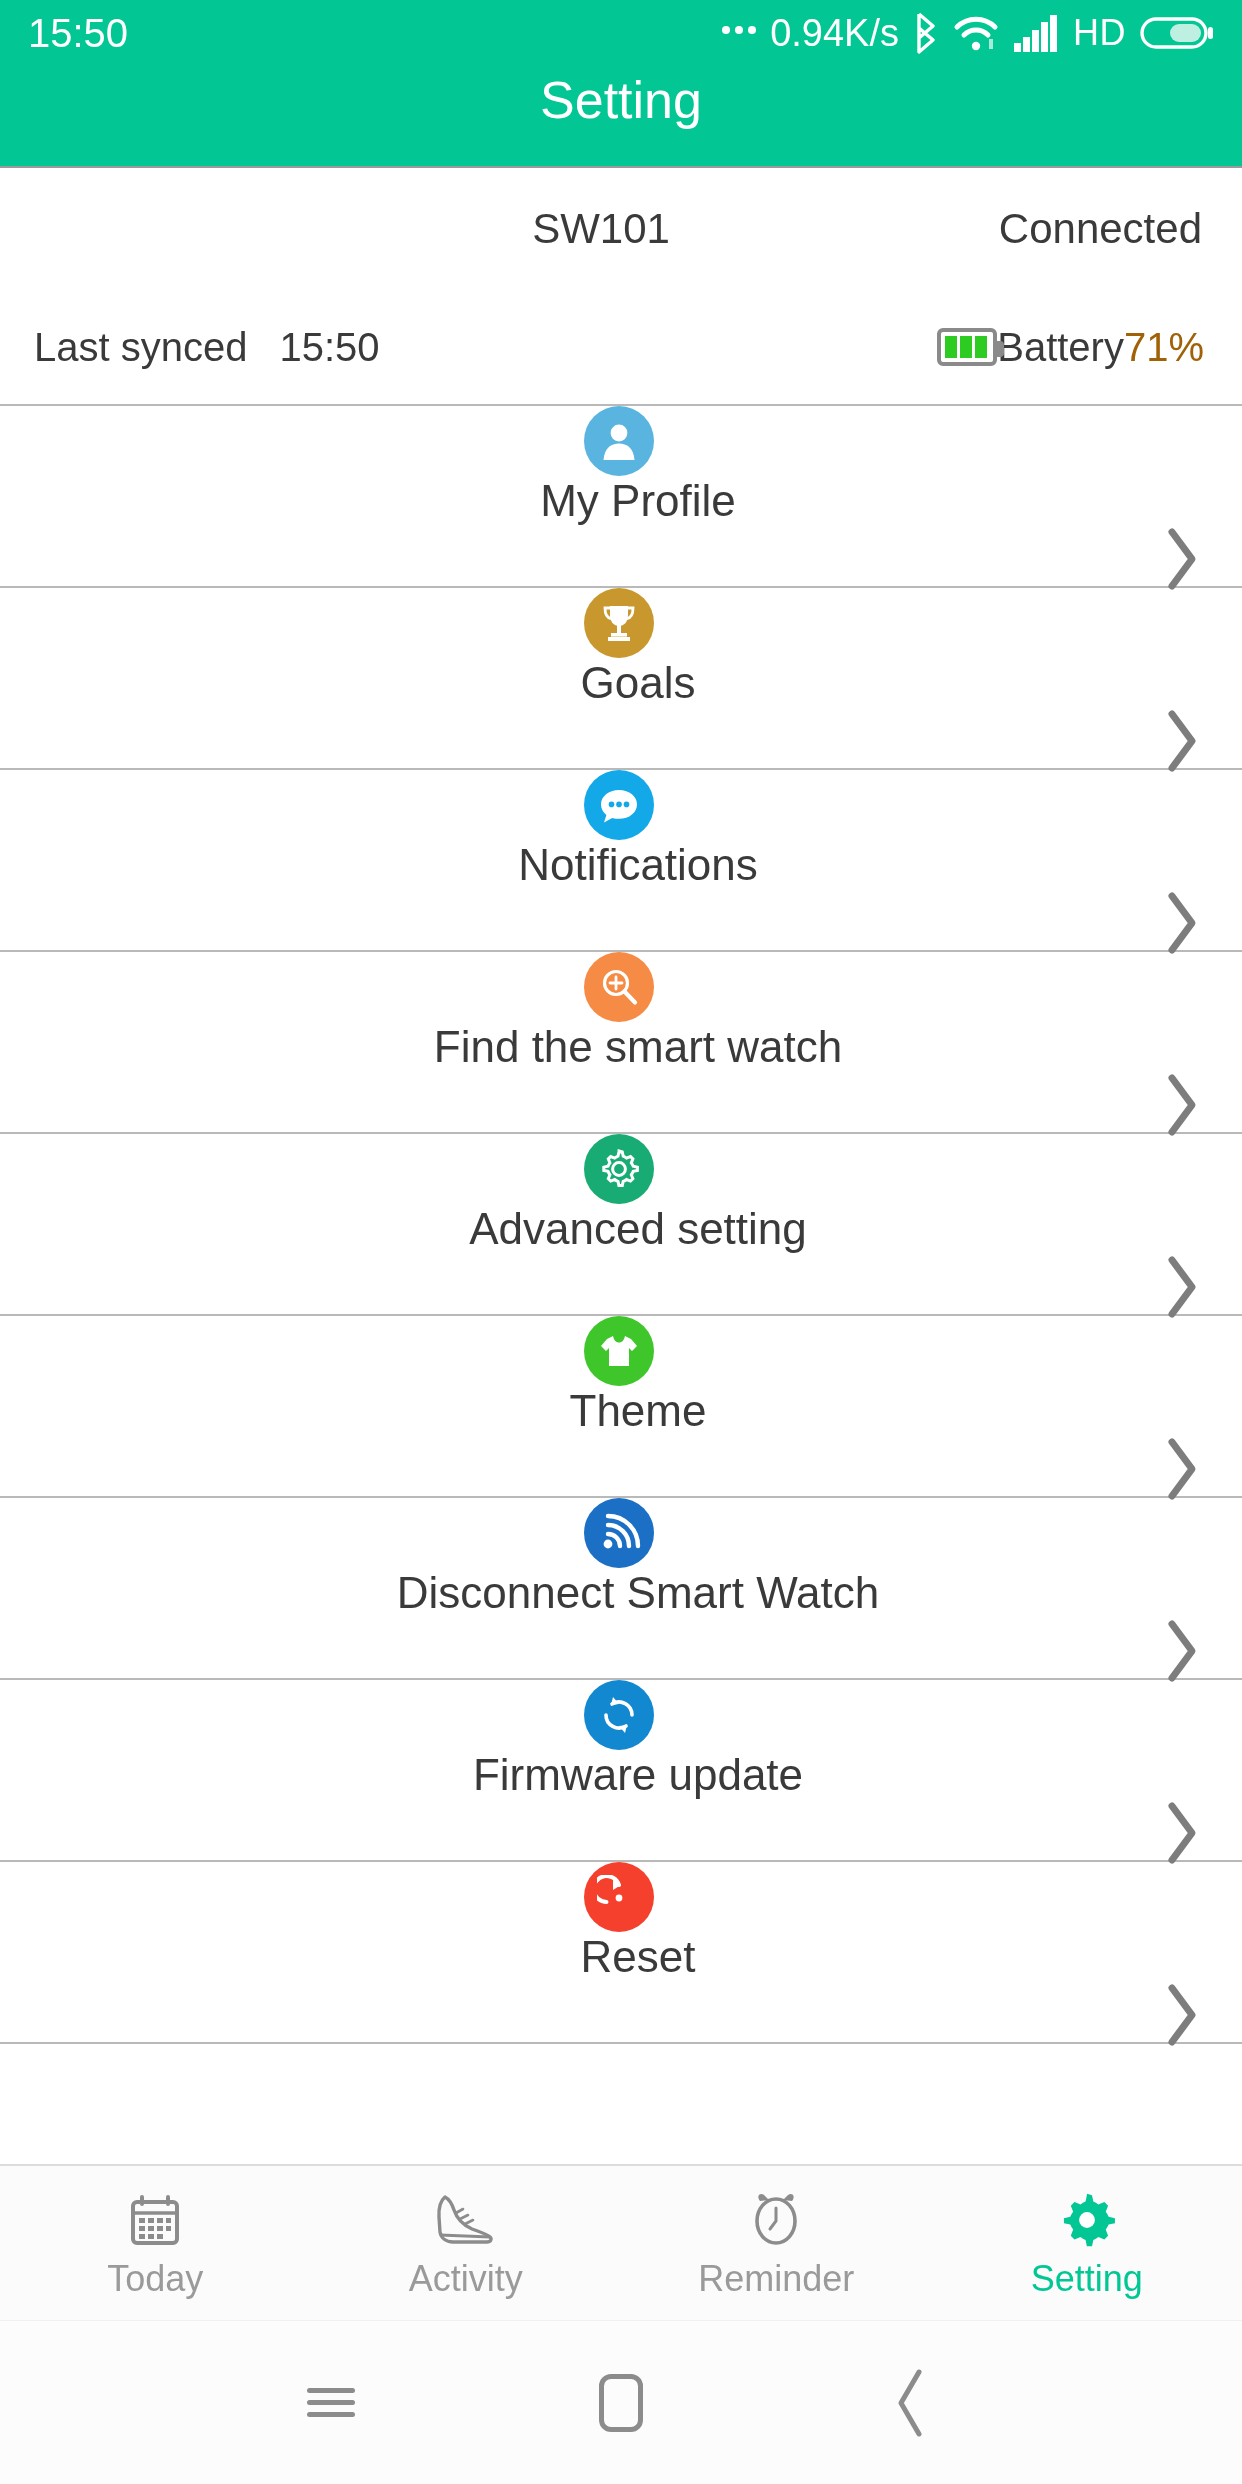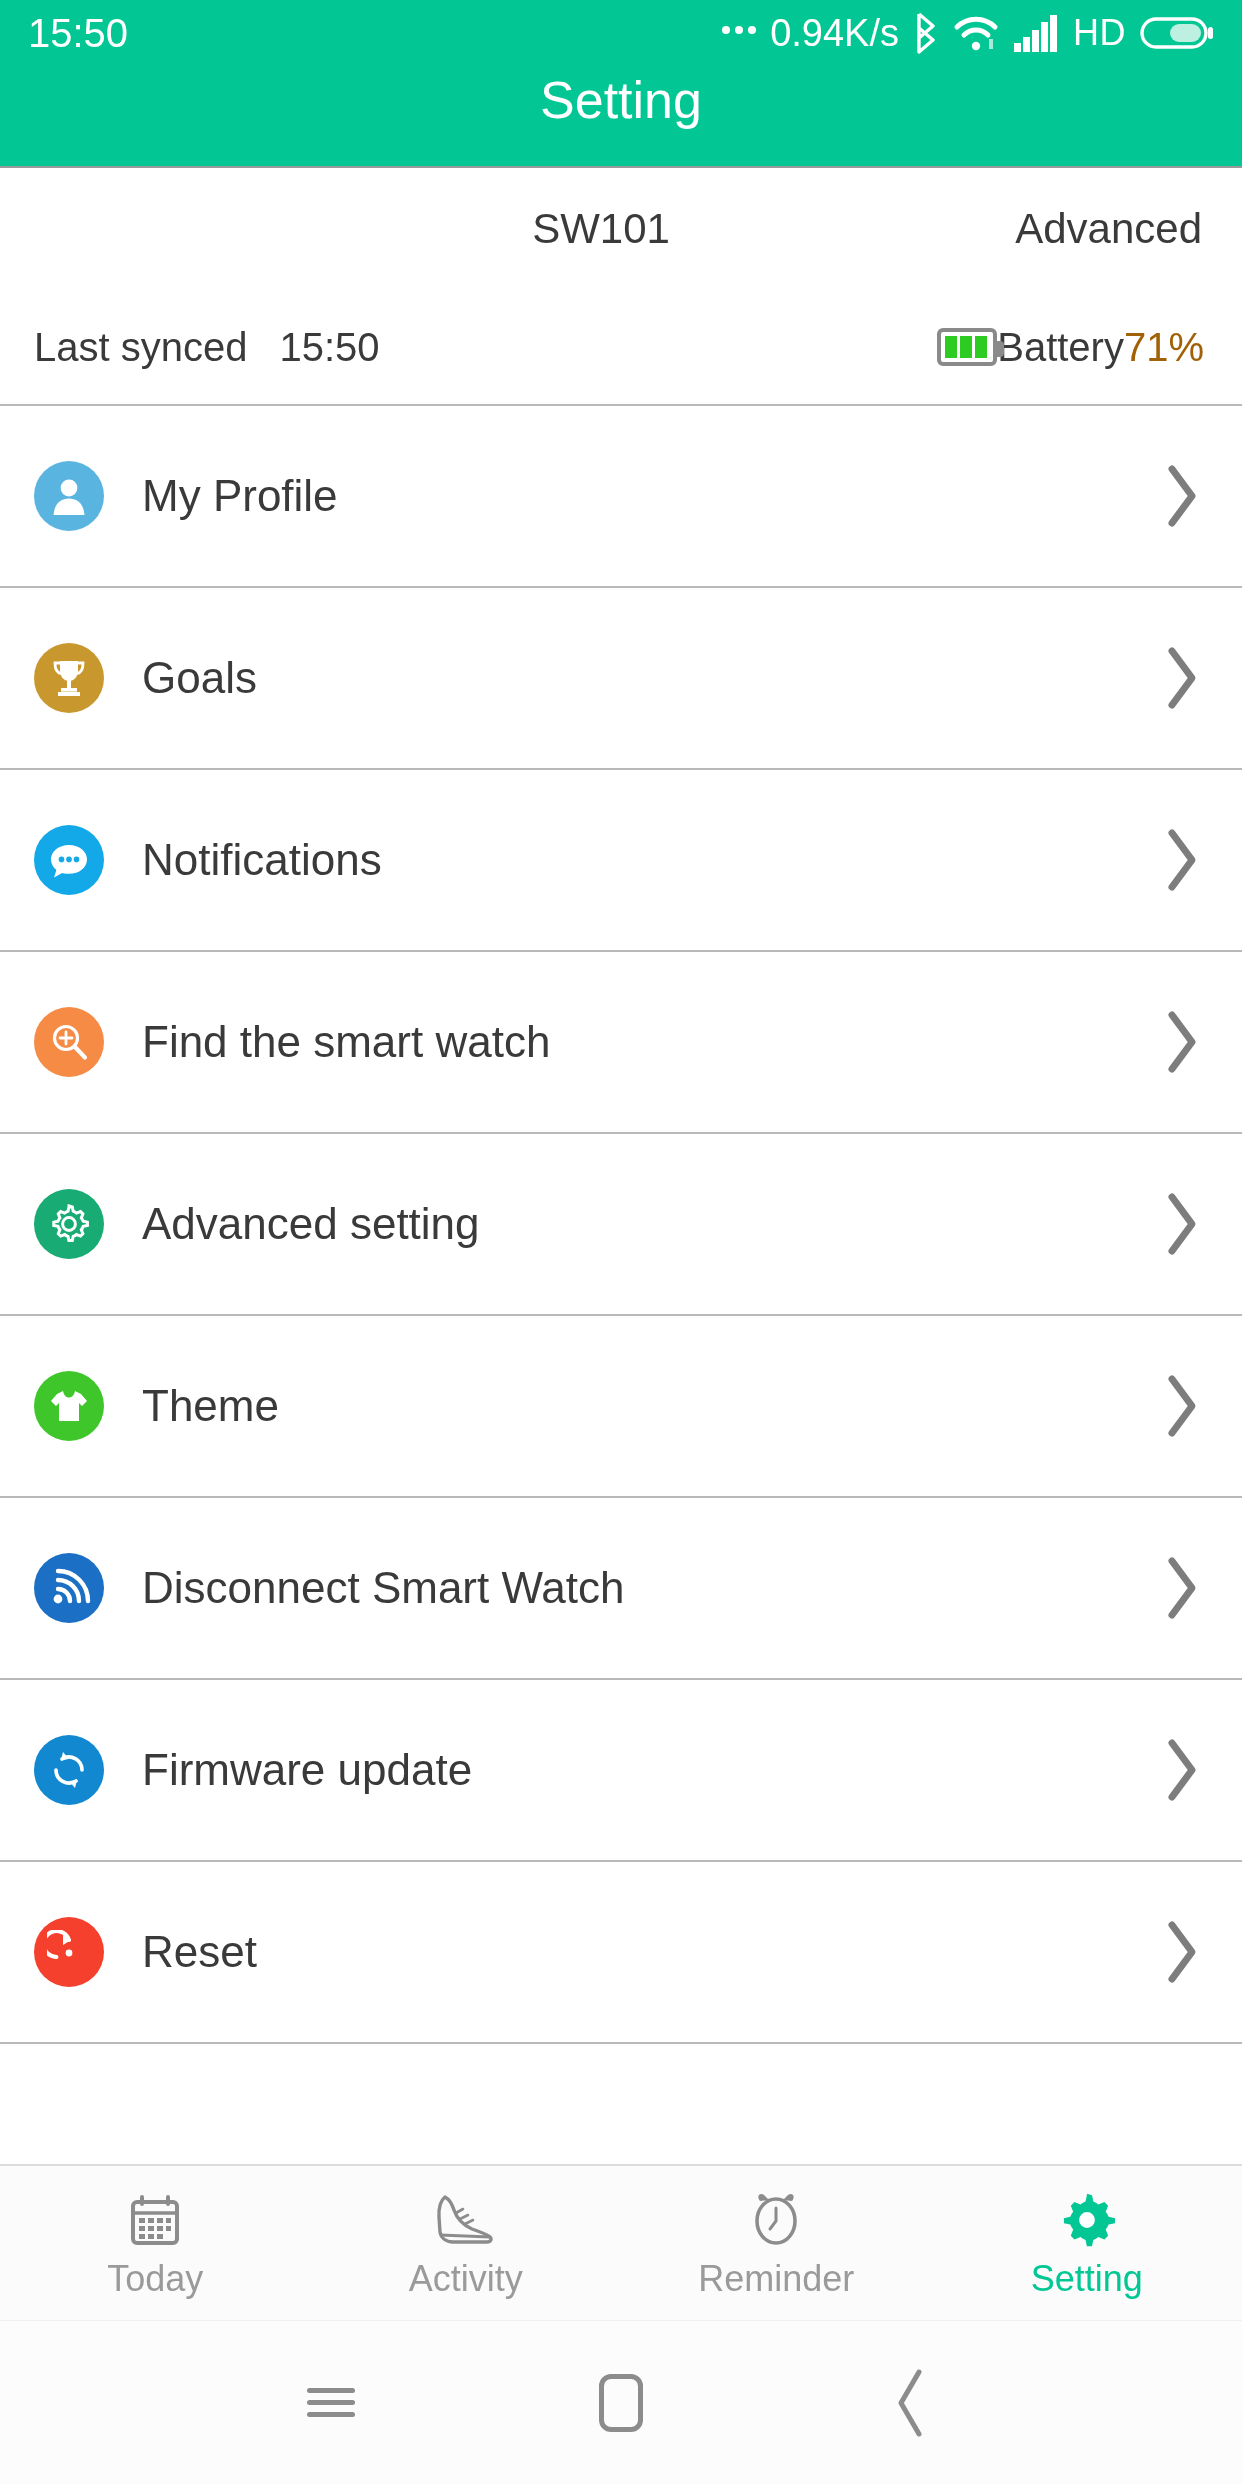--- a/index.html
+++ b/index.html
@@ -76,20 +76,21 @@
   .dev-batt-pct { font-size:40px; color:#a16207; }
 
   
   .divider { height:2px; background:#b9b9b9; width:100%; }
   .settings-list { background:#fff; }
   .row {
     display:flex; align-items:center;
     height:180px;
     padding:0 38px 0 34px;
     background:#fff;
+    flex-direction:column;
   }
   .row-icon {
     width:70px; height:70px; border-radius:50%;
     flex:0 0 70px;
     display:flex; align-items:center; justify-content:center;
     color:#fff;
   }
   .row-icon svg { display:block; }
   .row-label {
     margin-left:38px; font-size:44px; color:#3a3a3a;
@@ -173,21 +174,21 @@
 
   <div class="header">
     <span class="header-title">Setting</span>
   </div>
   <div class="header-underline"></div>
 
   <div class="device-info">
     <div class="dev-row1">
       <div class="dev-row1-inner">
         <span class="dev-name">SW101</span>
-        <span class="dev-status">Advanced</span>
+        <span class="dev-status">Connected</span>
       </div>
     </div>
     <div class="dev-row2">
       <span class="dev-sync">
         <span>Last synced</span>
         <span>15:50</span>
       </span>
       <span class="dev-batt">
         <span class="batt-icon">
             <i></i>

